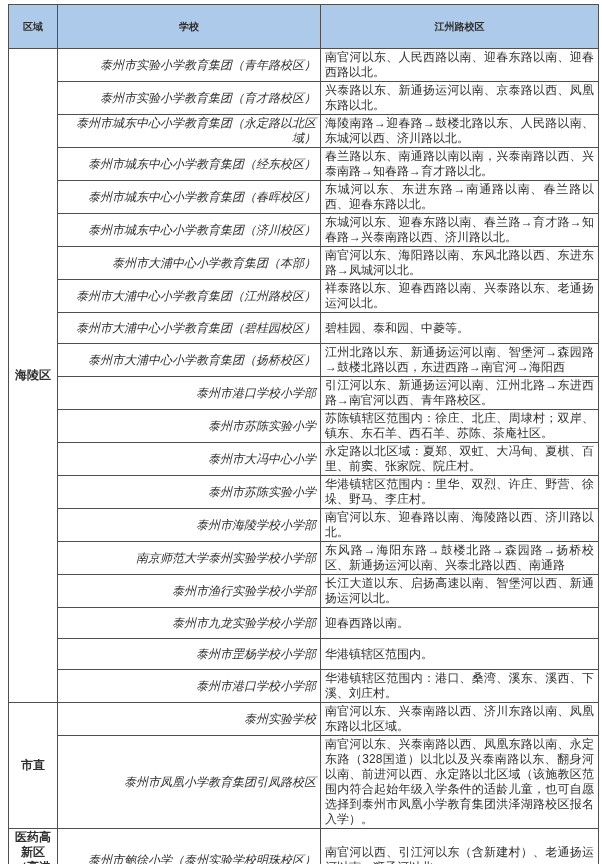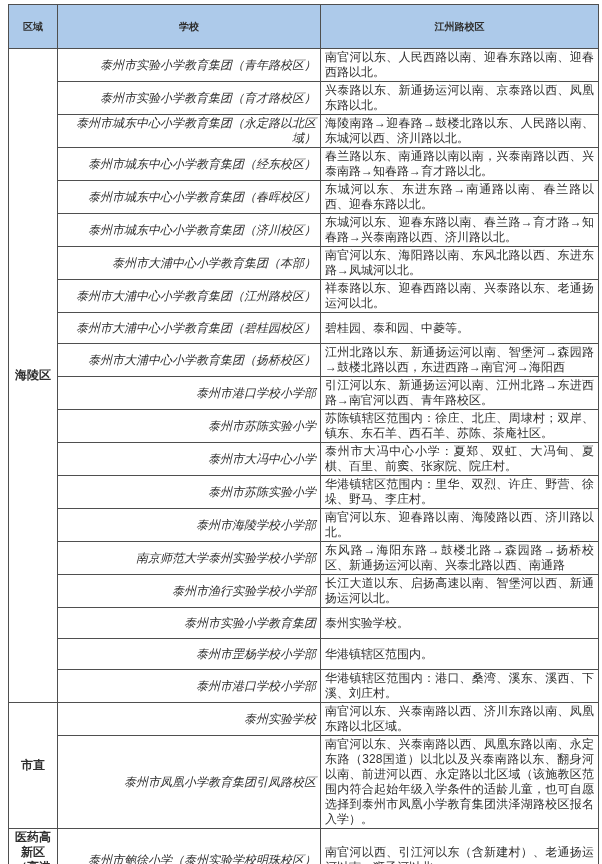--- a/index.html
+++ b/index.html
@@ -117,41 +117,41 @@
         <tr>
           <td class="school-cell">泰州市港口学校小学部</td>
           <td class="range-cell">引江河以东、新通扬运河以南、江州北路→东进西路→南官河以西、青年路校区。</td>
         </tr>
         <tr>
           <td class="school-cell">泰州市苏陈实验小学</td>
           <td class="range-cell">苏陈镇辖区范围内：徐庄、北庄、周埭村；双岸、镇东、东石羊、西石羊、苏陈、茶庵社区。</td>
         </tr>
         <tr>
           <td class="school-cell">泰州市大冯中心小学</td>
-          <td class="range-cell">泰州市大冯中心小学：夏郑、双虹、大冯甸、夏棋、百里、前窦、张家院、院庄村。</td>
+          <td class="range-cell">永定路以北区域：夏郑、双虹、大冯甸、夏棋、百里、前窦、张家院、院庄村。</td>
         </tr>
         <tr>
           <td class="school-cell">泰州市苏陈实验小学</td>
           <td class="range-cell">华港镇辖区范围内：里华、双烈、许庄、野营、徐垛、野马、李庄村。</td>
         </tr>
         <tr>
           <td class="school-cell">泰州市海陵学校小学部</td>
           <td class="range-cell">南官河以东、迎春路以南、海陵路以西、济川路以北。</td>
         </tr>
         <tr>
           <td class="school-cell">南京师范大学泰州实验学校小学部</td>
           <td class="range-cell">东风路→海阳东路→鼓楼北路→森园路→扬桥校区、新通扬运河以南、兴泰北路以西、南通路</td>
         </tr>
         <tr>
           <td class="school-cell">泰州市渔行实验学校小学部</td>
           <td class="range-cell">长江大道以东、启扬高速以南、智堡河以西、新通扬运河以北。</td>
         </tr>
         <tr>
-          <td class="school-cell">泰州市实验小学教育集团</td>
-          <td class="range-cell">泰州实验学校。</td>
+          <td class="school-cell">泰州市九龙实验学校小学部</td>
+          <td class="range-cell">迎春西路以南。</td>
         </tr>
         <tr>
           <td class="school-cell">泰州市罡杨学校小学部</td>
           <td class="range-cell">华港镇辖区范围内。</td>
         </tr>
         <tr>
           <td class="school-cell">泰州市港口学校小学部</td>
           <td class="range-cell">华港镇辖区范围内：港口、桑湾、溪东、溪西、下溪、刘庄村。</td>
         </tr>
         <tr>

